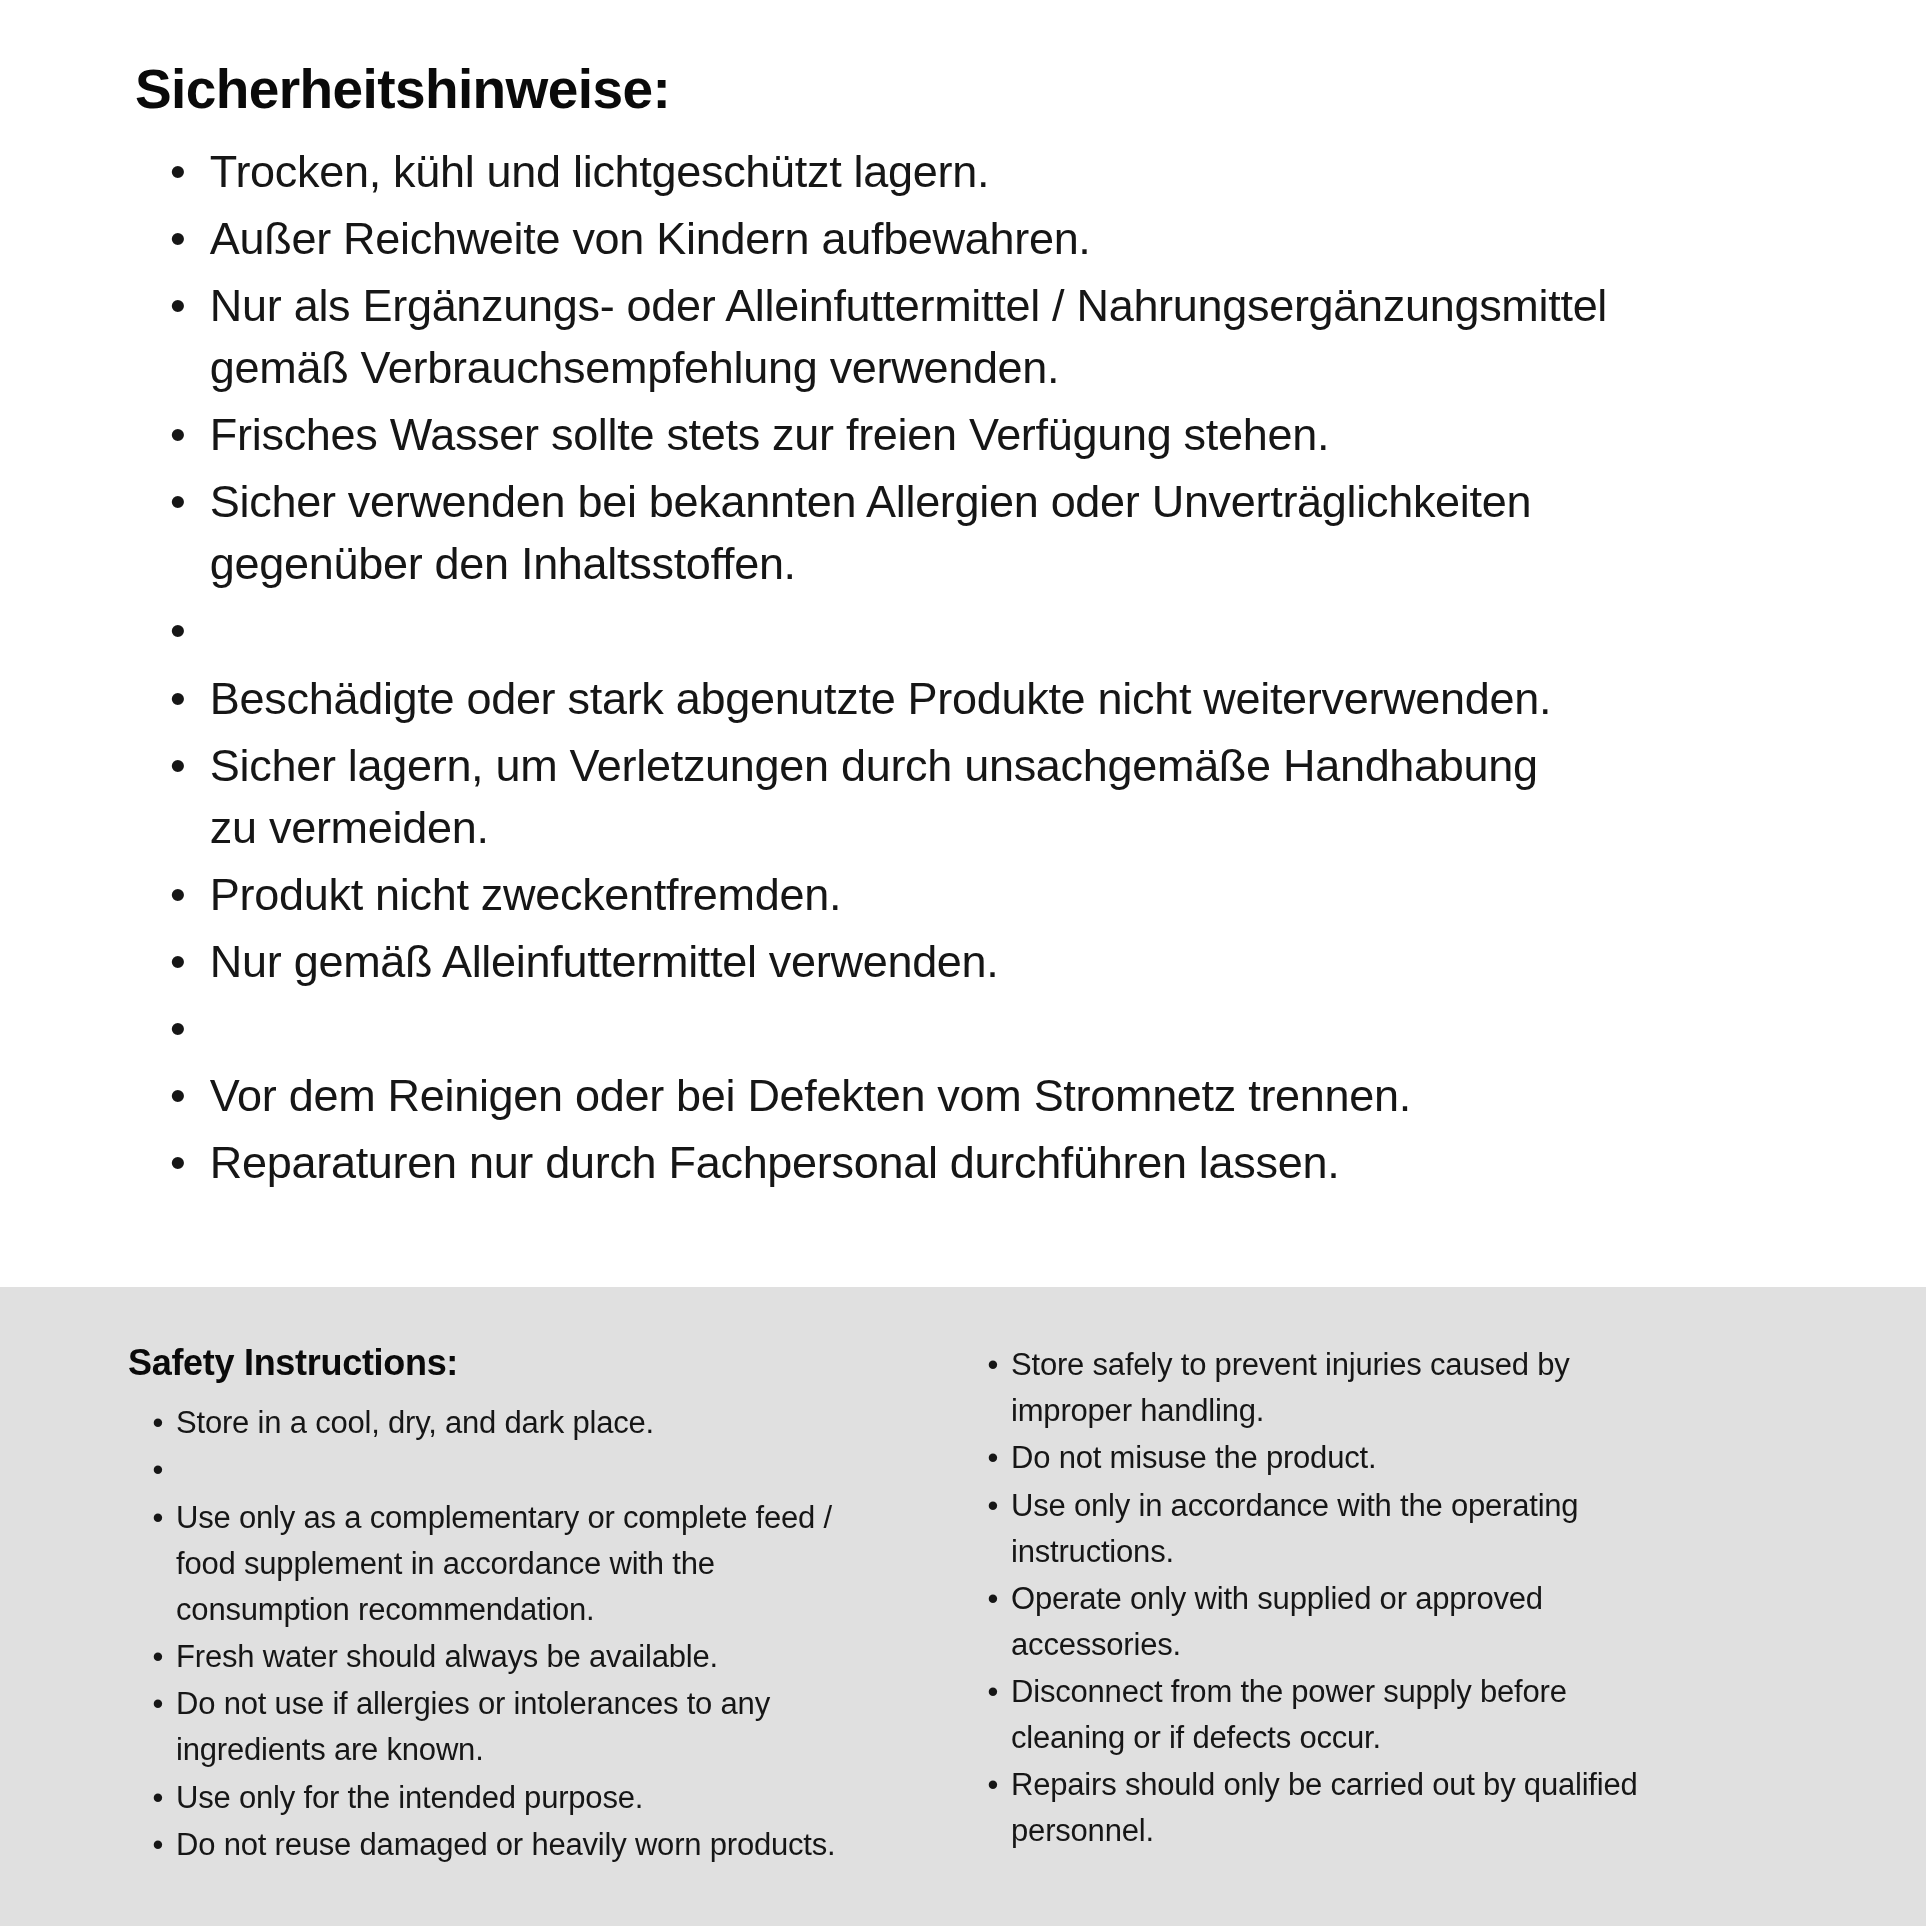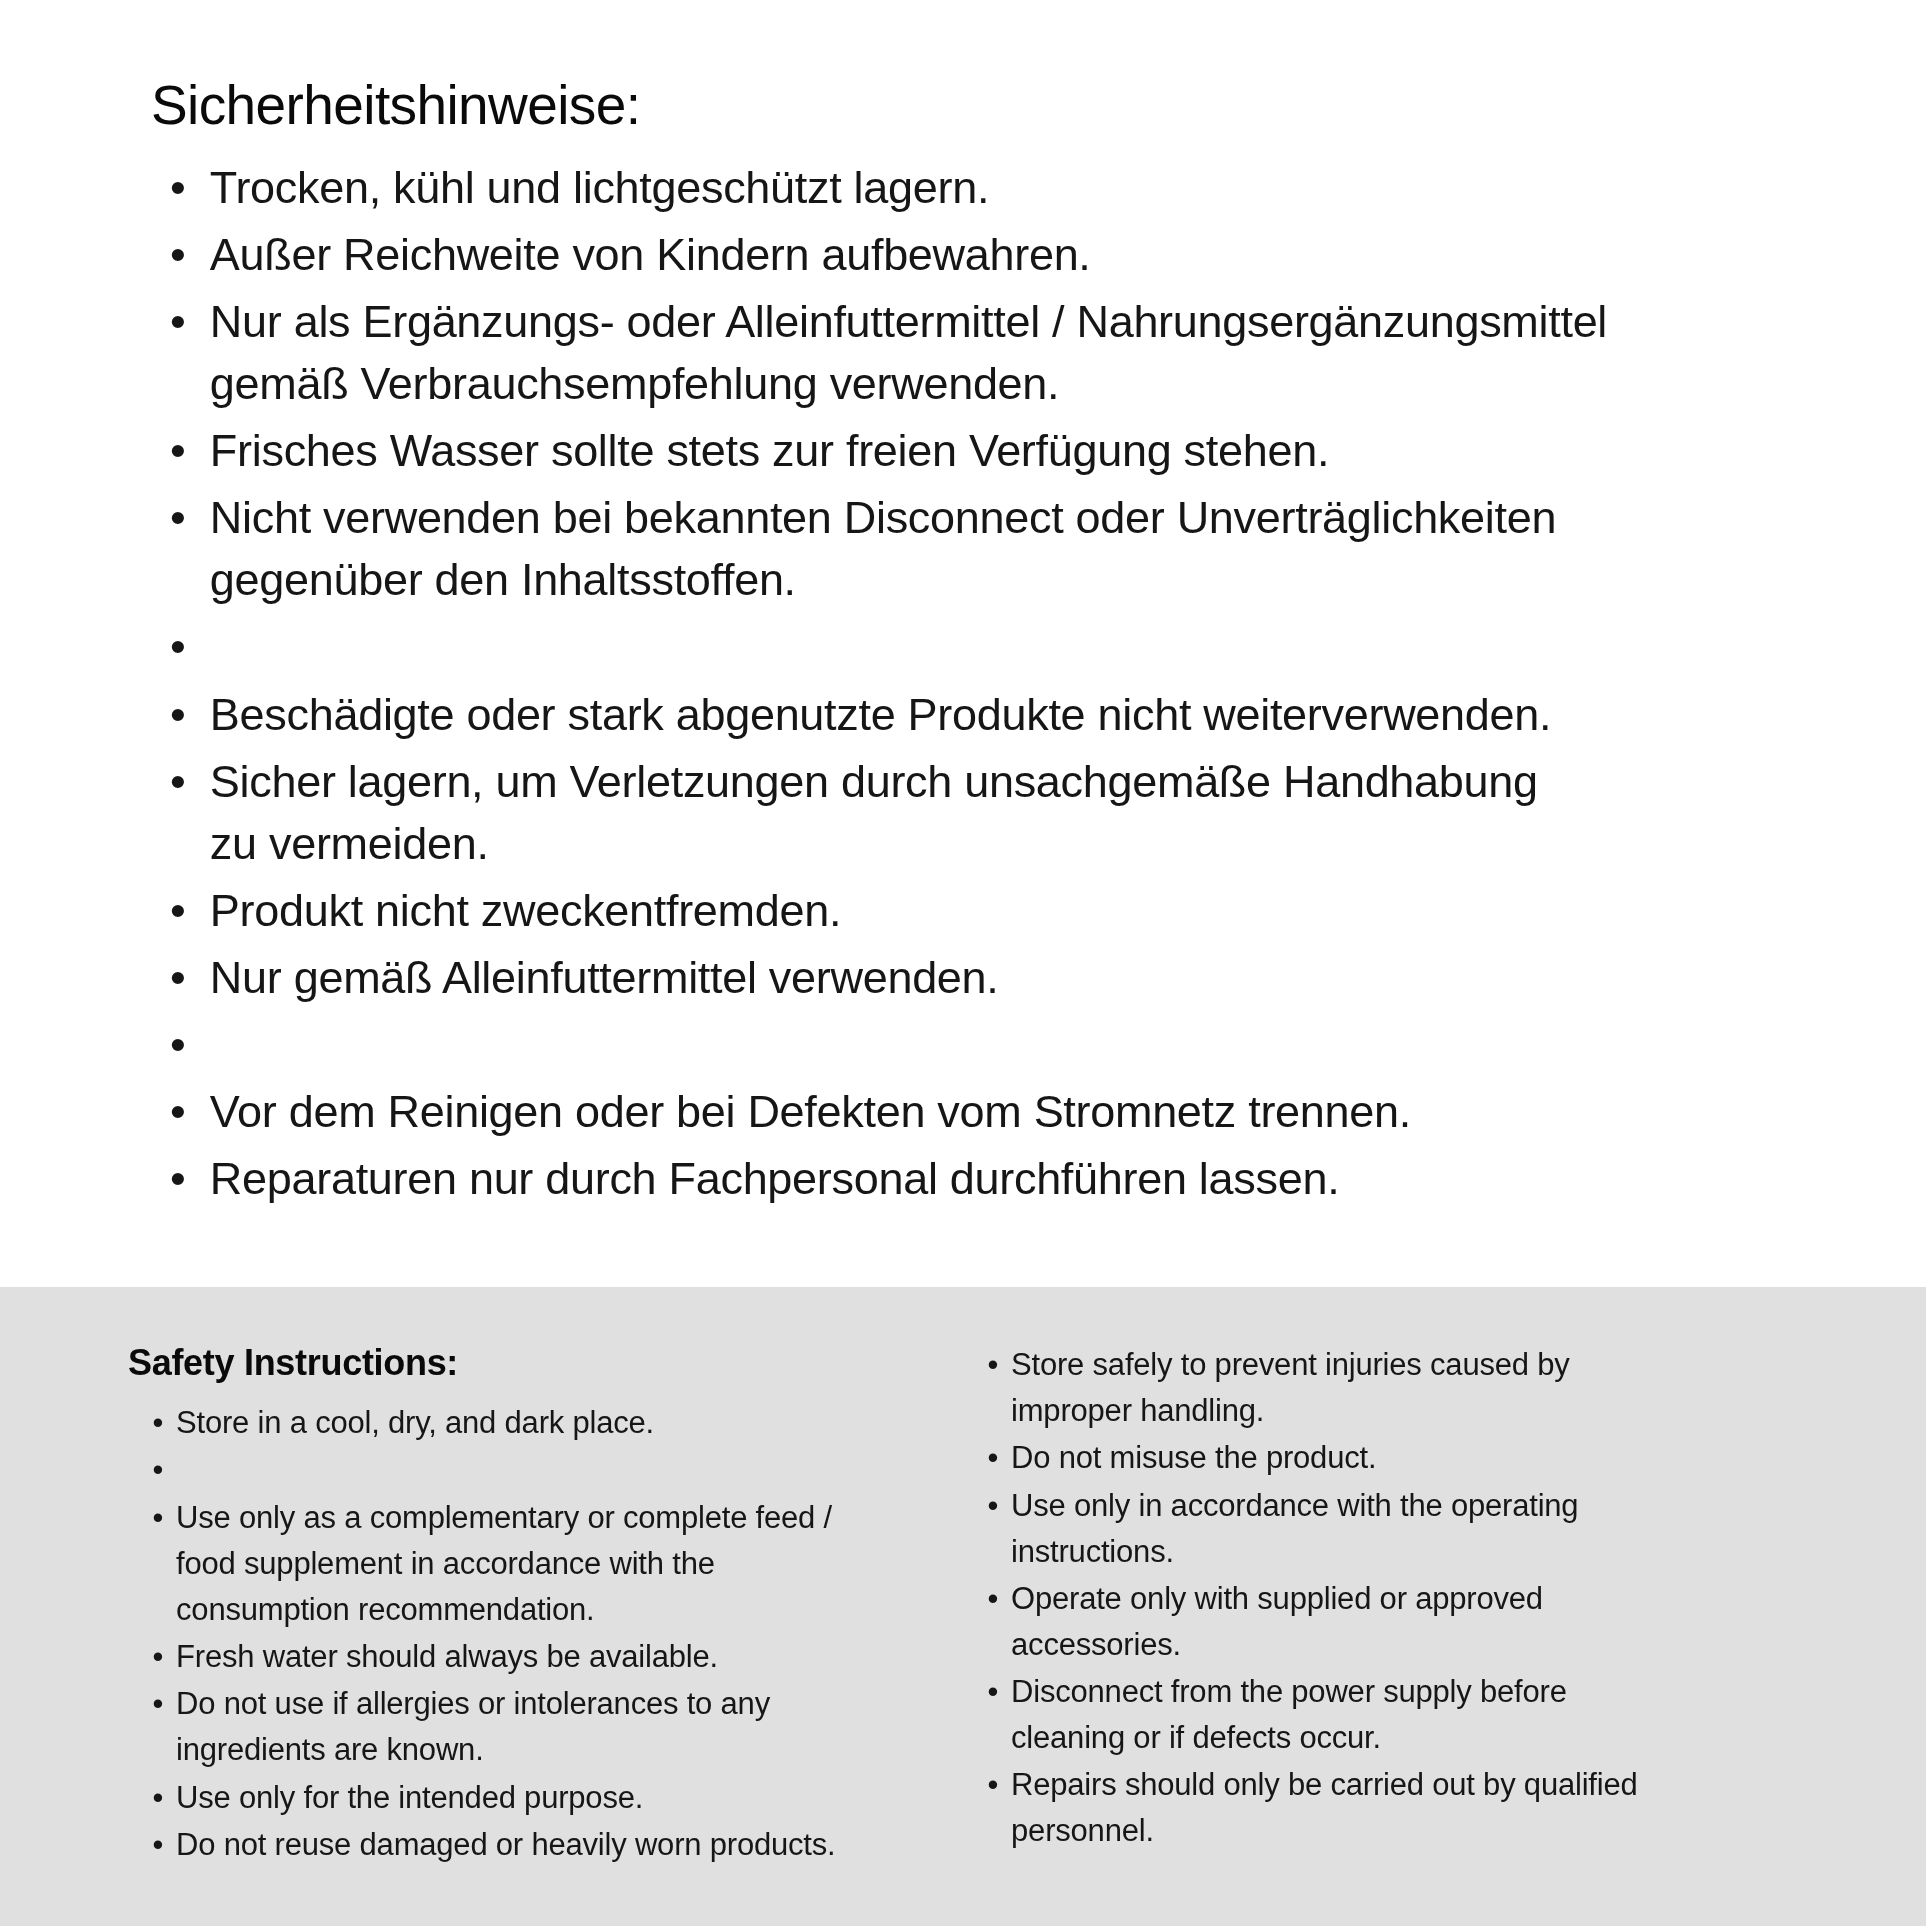--- a/index.html
+++ b/index.html
@@ -18,24 +18,24 @@
 
   
   .de {
     box-sizing: border-box;
     height: 1287px;
     padding: 56px 128px 0 135px;
     background: #ffffff;
     overflow: hidden;
   }
   .de h1 {
-    margin: 16px;
+    margin: 0;
     font-size: 55px;
     line-height: 1.2;
-    font-weight: normal;
+    font-weight: bold;
     letter-spacing: -0.6px;
     color: #0a0a0a;
   }
   .de ul {
     list-style: none;
     margin: 19px 0 0 0;
     padding: 0 0 0 35px;
   }
   .de li {
     display: flex;
@@ -106,21 +106,21 @@
           <span class="bullet">•</span>
           <span class="itm">Nur als Ergänzungs- oder Alleinfuttermittel / Nahrungsergänzungsmittel
 gemäß Verbrauchsempfehlung verwenden.</span>
         </li>
       <li>
           <span class="bullet">•</span>
           <span class="itm">Frisches Wasser sollte stets zur freien Verfügung stehen.</span>
         </li>
       <li>
           <span class="bullet">•</span>
-          <span class="itm">Nicht verwenden bei bekannten Disconnect oder Unverträglichkeiten
+          <span class="itm">Sicher verwenden bei bekannten Allergien oder Unverträglichkeiten
 gegenüber den Inhaltsstoffen.</span>
         </li>
       <li>
           <span class="bullet">•</span>
         </li>
       <li>
           <span class="bullet">•</span>
           <span class="itm">Beschädigte oder stark abgenutzte Produkte nicht weiterverwenden.</span>
         </li>
       <li>

